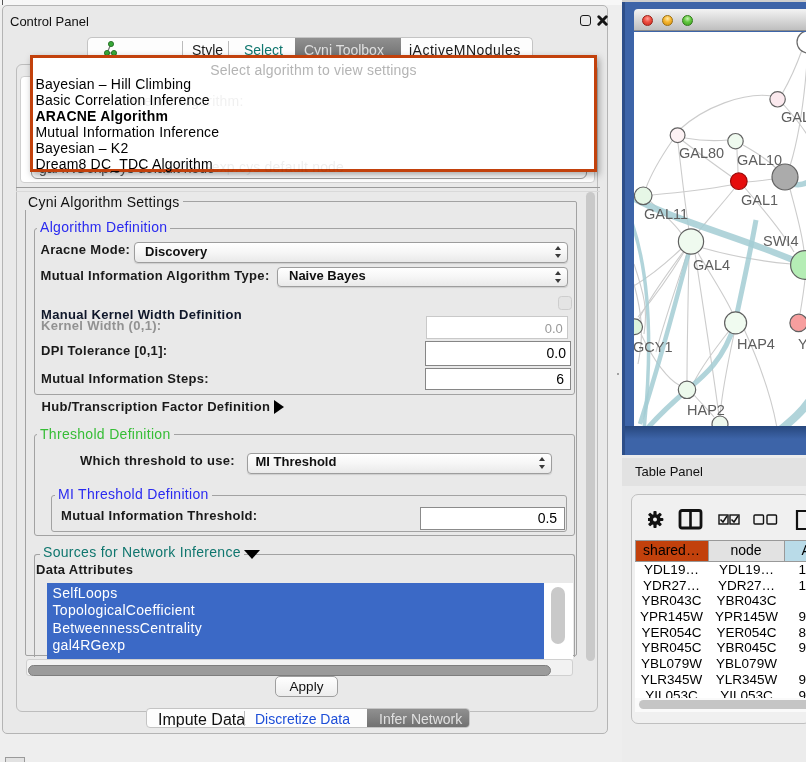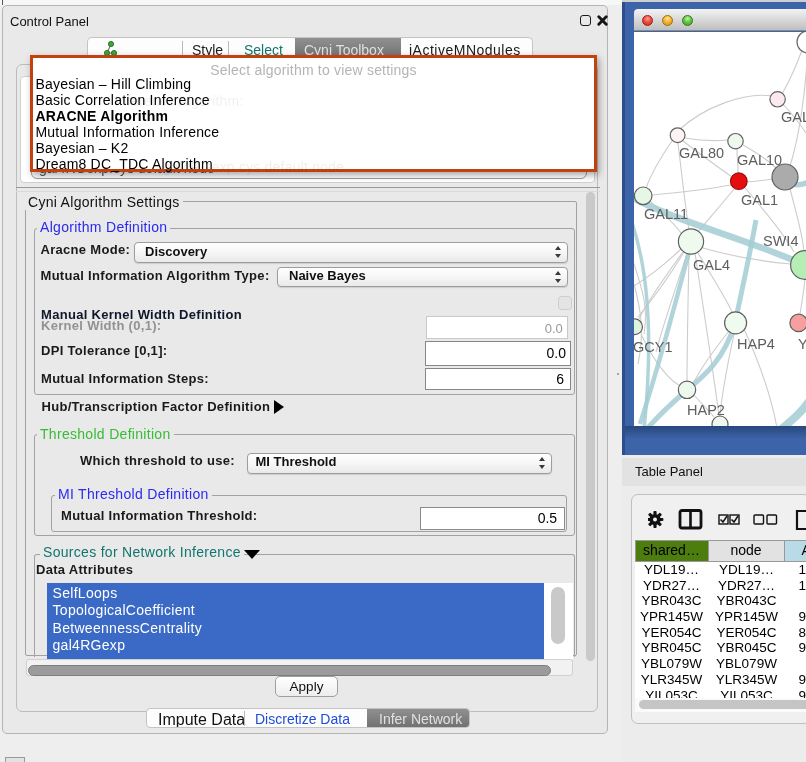--- a/index.html
+++ b/index.html
@@ -276,21 +276,21 @@
       </g>
       <g stroke="#111" fill="none" stroke-width="1.4">
         <rect x="106" y="7" width="9.5" height="9" rx="1"></rect>
         <rect x="119" y="7" width="9.5" height="9" rx="1"></rect>
       </g>
       <path d="M 149,3 h 10 l 6,6 v 12 h -16 z" fill="none" stroke="#111" stroke-width="2.2"></path>
       <path d="M 159,3 v 6 h 6" fill="none" stroke="#111" stroke-width="2"></path>
     </svg>
 
     <div class="abs" style="left:2.5px;top:45px;width:176px;height:172px;background:#fff;overflow:hidden;font-size:14px;">
-      <div class="abs" style="left:0;top:0;width:74px;height:22px;background:#4d7c0f;border:1px solid #999;text-align:center;line-height:19px;">shared…</div>
+      <div class="abs" style="left:0;top:0;width:74px;height:22px;background:#c2410c;border:1px solid #999;text-align:center;line-height:19px;">shared…</div>
       <div class="abs" style="left:74px;top:0;width:76px;height:22px;background:#e2e2e2;border:1px solid #999;border-left:none;text-align:center;line-height:19px;">node</div>
       <div class="abs" style="left:150px;top:0;width:60px;height:22px;background:#b9dbe8;border:1px solid #999;border-left:none;line-height:19px;padding-left:17px;">A</div>
       <div class="abs" style="left:0;top:22px;width:210px;font-size:13.5px;">
         <div style="display:grid;grid-template-columns:74px 76px 60px;grid-auto-rows:15.7px;text-align:center;line-height:15.7px;color:#000;">
           <div>YDL19…</div>
             <div>YDL19…</div>
             <div style="text-align:left;padding-left:14px;">13…</div>
           <div>YDR27…</div>
             <div>YDR27…</div>
             <div style="text-align:left;padding-left:14px;">12…</div>

